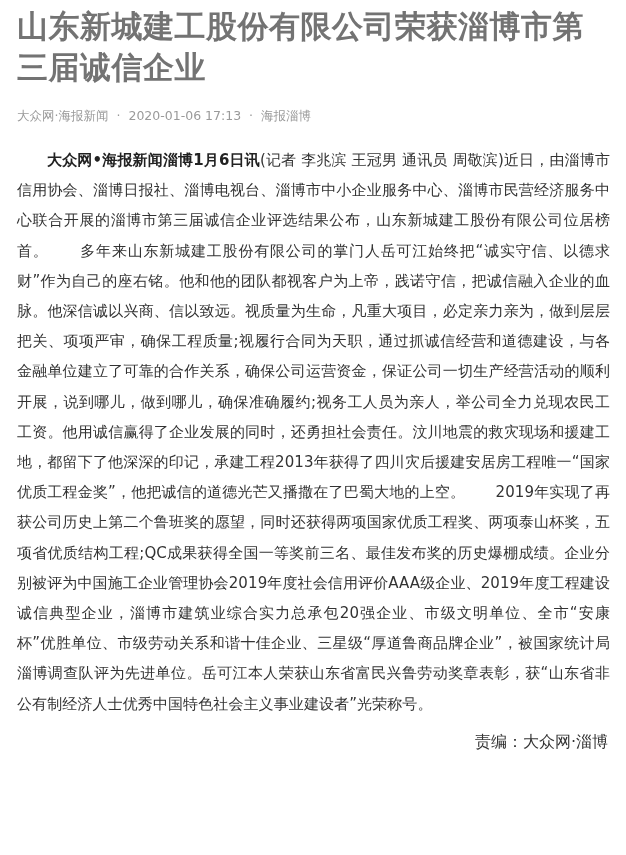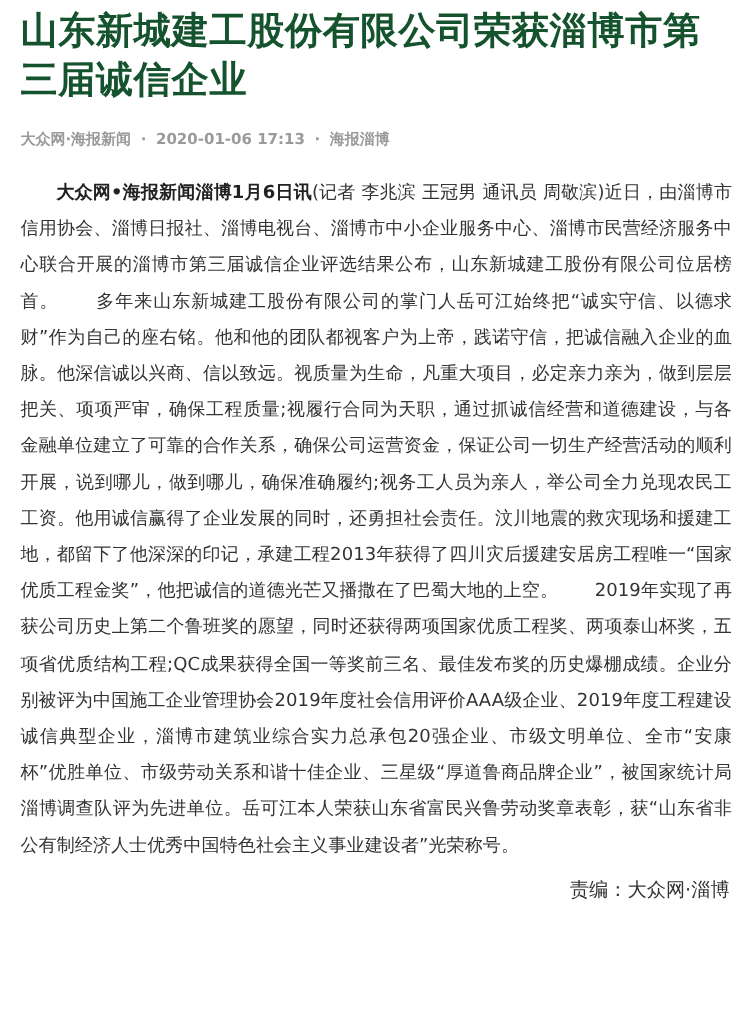--- a/index.html
+++ b/index.html
@@ -1,24 +1,24 @@
 <!DOCTYPE html>
 <html><head>
 <meta charset="utf-8">
 <style>
   html, body { margin: 0; padding: 0; background: #ffffff; }
   body { width: 626px; height: 855px; overflow: hidden; font-family: "DejaVu Sans", "Liberation Sans", sans-serif; color: #333333; }
   .article { position: relative; padding: 0 16px 0 17px; }
   .title {
     margin: 0; padding-top: 6px;
-    font-size: 31px; line-height: 41px; font-weight: bold; color: #14532d;
+    font-size: 31px; line-height: 41px; font-weight: bold; color: #737373;
     letter-spacing: 0.5px;
   }
   .meta {
-    margin-top: 18px; font-size: 12.5px; color: #9a9a9a; height: 20px; line-height: 20px; font-weight: bold;
+    margin-top: 18px; font-size: 12.5px; color: #9a9a9a; height: 20px; line-height: 20px;
   }
   .meta .sep { margin: 0 8px; }
   .body {
     margin-top: 19px; font-size: 15px; line-height: 30.2px; color: #333333;
     text-align: justify; letter-spacing: 0.1px;
   }
   .body p { margin: 0; text-indent: 30px; }
   .body .lead { font-weight: bold; color: #222; }
   .editor {
     text-align: right; font-size: 16px; color: #333; margin-top: 12px; line-height: 22px; padding-right: 2px;

